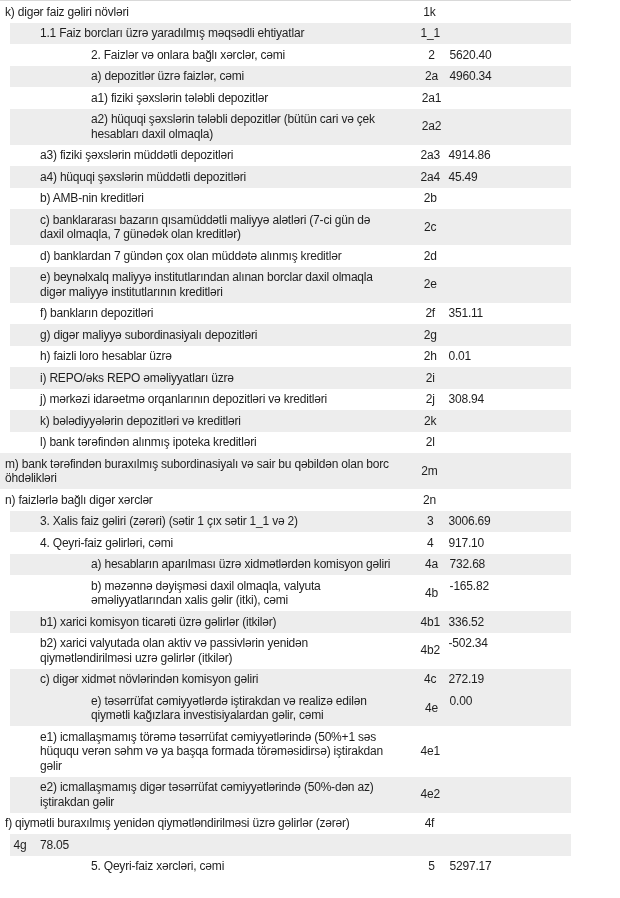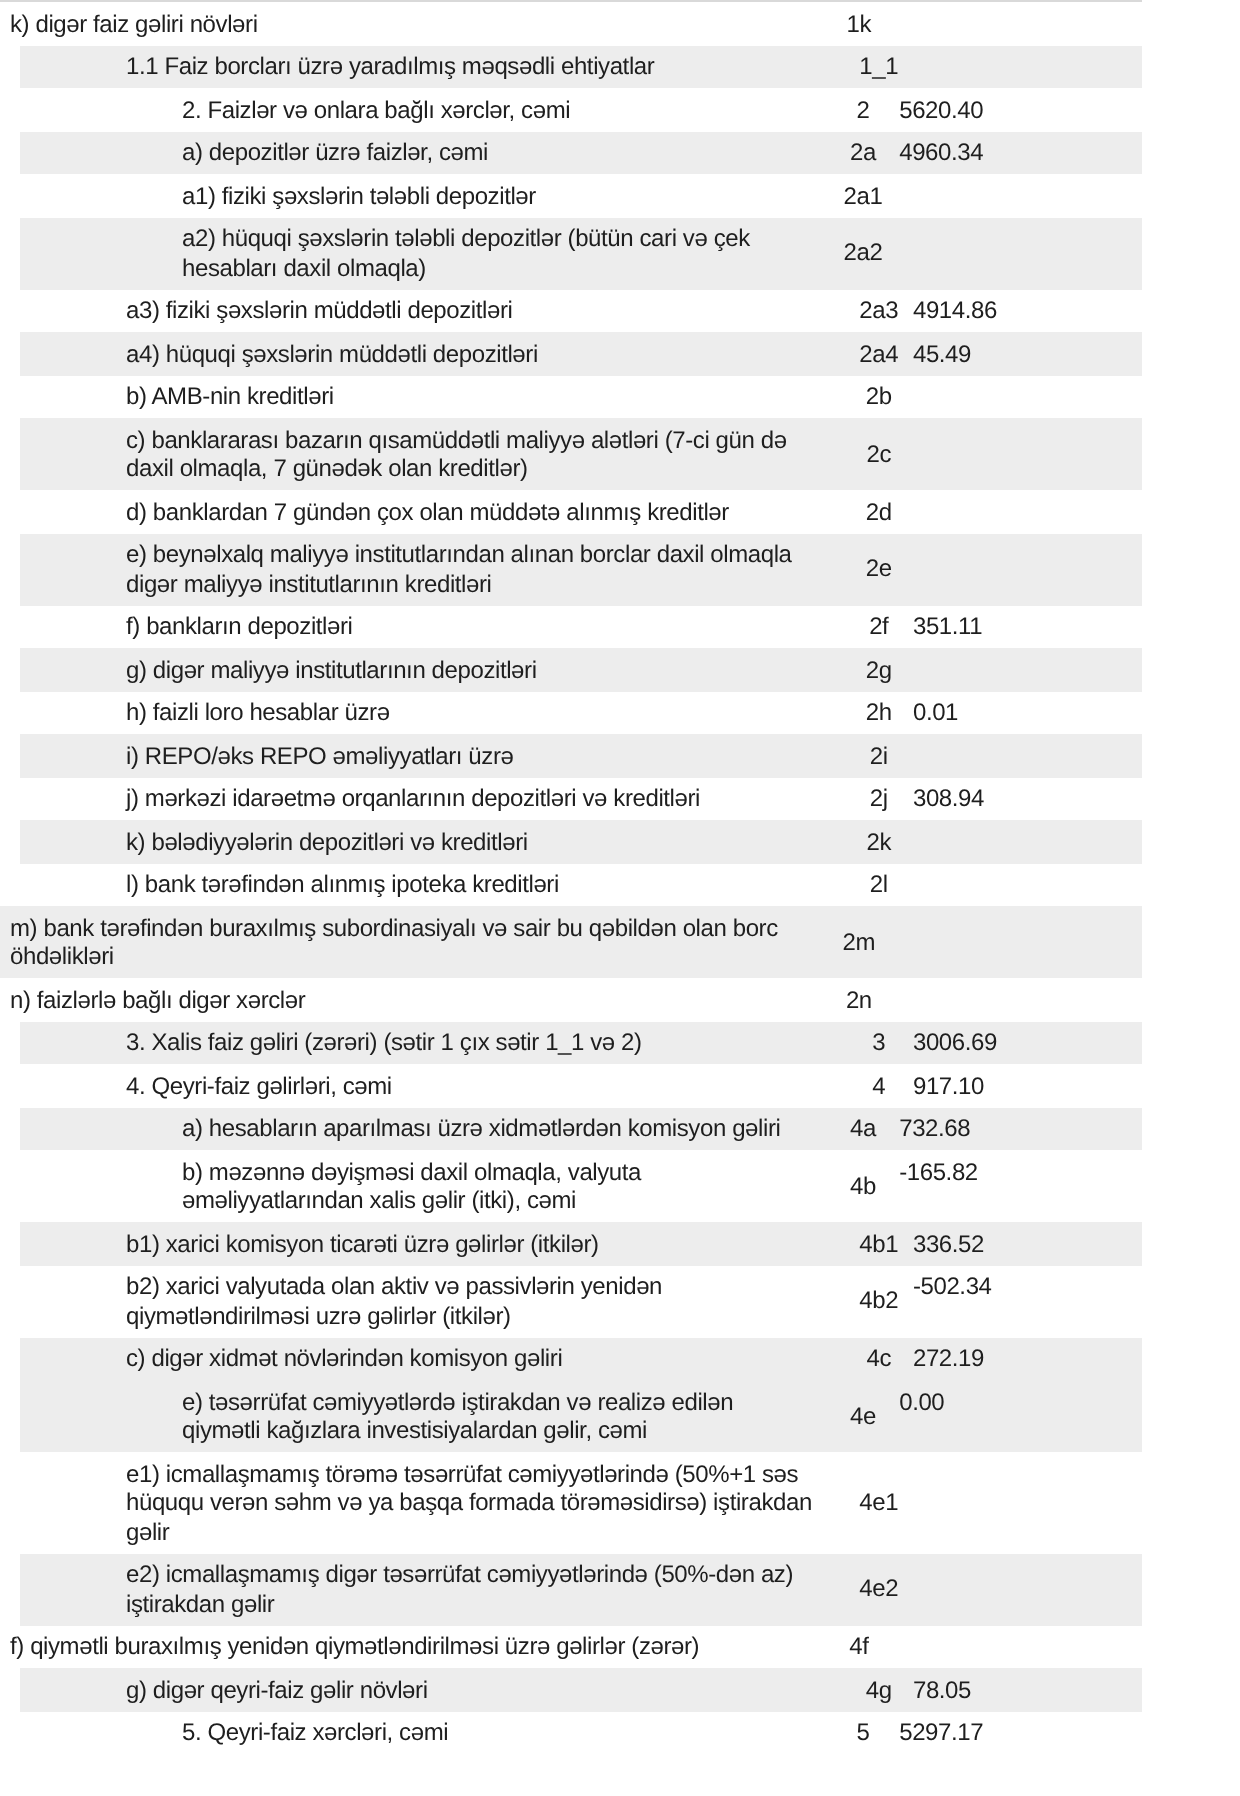--- a/index.html
+++ b/index.html
@@ -41,21 +41,21 @@
   }
   .row.alt.inset::before { left: 10px; }
 
   .desc {
     width: 446px;
     box-sizing: border-box;
     padding-right: 8px;
     white-space: pre-line;
   }
   .row.indent-0 .desc { padding-left: 5px; }
-  .row.indent-1 .desc { padding-left: 27px; margin-left: 36px; }
+  .row.indent-1 .desc { padding-left: 40px; }
   .row.indent-2 .desc { padding-left: 91px; }
 
   .code {
     width: 40px;
     display: flex;
     align-items: center;      
     justify-content: center;
     text-align: left;
   }
   .value {
@@ -157,21 +157,21 @@
   </div>
 
   <div class="row indent-1">
     <div class="desc">f) bankların depozitləri</div>
     <div class="code">2f</div>
     <div class="value">351.11</div>
     <div class="spacer"></div>
   </div>
 
   <div class="row indent-1 alt inset">
-    <div class="desc">g) digər maliyyə institutlarının depozitləri</div>
+    <div class="desc">g) digər maliyyə subordinasiyalı depozitləri</div>
     <div class="code">2g</div>
     <div class="value"></div>
     <div class="spacer"></div>
   </div>
 
   <div class="row indent-1">
     <div class="desc">h) faizli loro hesablar üzrə</div>
     <div class="code">2h</div>
     <div class="value">0.01</div>
     <div class="spacer"></div>
@@ -298,21 +298,20 @@
   </div>
 
   <div class="row indent-0">
     <div class="desc">f) qiymətli buraxılmış yenidən qiymətləndirilməsi üzrə gəlirlər (zərər)</div>
     <div class="code">4f</div>
     <div class="value"></div>
     <div class="spacer"></div>
   </div>
 
   <div class="row indent-1 alt inset">
-    <div class="desc">g) digər qeyri-faiz gəlir növləri</div>
     <div class="code">4g</div>
     <div class="value">78.05</div>
     <div class="spacer"></div>
   </div>
 
   <div class="row indent-2">
     <div class="desc">5. Qeyri-faiz xərcləri, cəmi</div>
     <div class="code">5</div>
     <div class="value">5297.17</div>
     <div class="spacer"></div>

